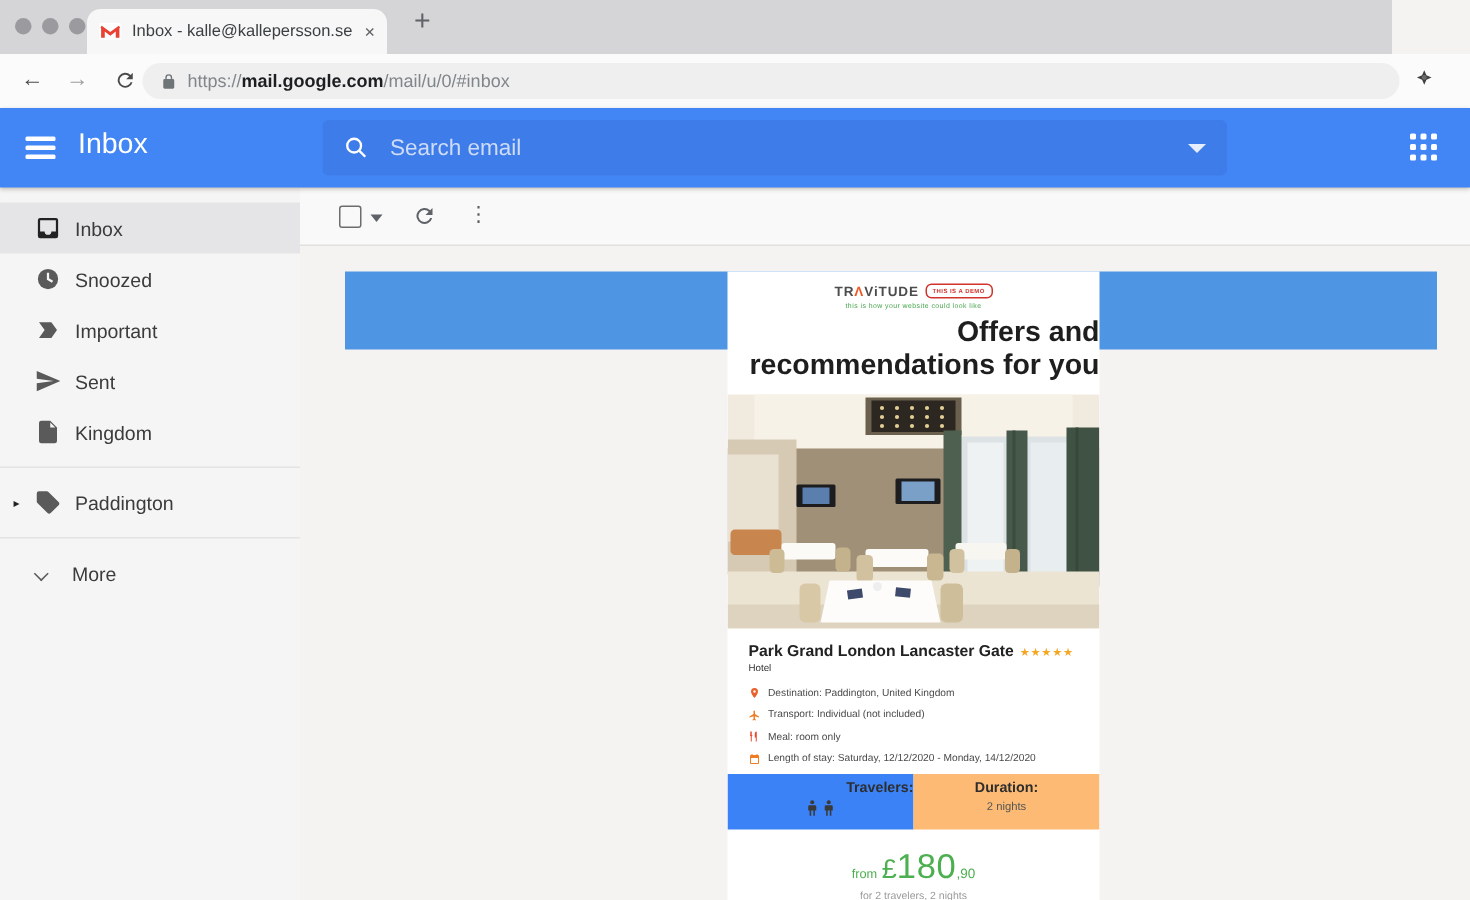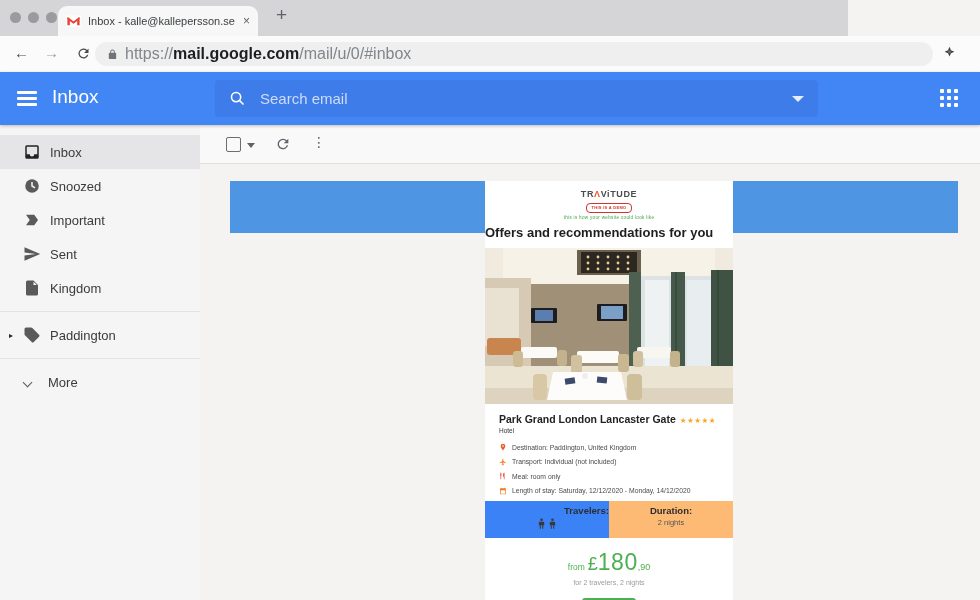--- a/index.html
+++ b/index.html
@@ -1,35 +1,35 @@
 <!DOCTYPE html>
 <html><head>
 <meta charset="utf-8">
 <style>
   html,body{margin:0;padding:0;}
   body{width:980px;height:600px;overflow:hidden;font-family:"Liberation Sans","DejaVu Sans",sans-serif;background:#f4f3f1;position:relative;}
   svg{display:block;}
 
   
-  .tabbar{position:absolute;left:0;top:0;width:848px;height:36px;background:#d5d5d7;}
+  .tabbar{position:absolute;left:0;top:0;width:928px;height:36px;background:#d5d5d7;}
   .tl-dots{position:absolute;left:10px;top:12px;display:flex;gap:7px;}
   .tl-dot{width:11px;height:11px;border-radius:50%;background:#9b9b9f;}
   .tab{position:absolute;left:58px;top:6px;width:200px;height:30px;background:#f7f7f7;border-radius:9px 9px 0 0;display:flex;align-items:center;padding:0 8px;box-sizing:border-box;gap:7px;}
   .favicon{width:15px;height:12px;flex:0 0 auto;}
   .tab-title{font-size:11px;color:#3c4043;white-space:nowrap;overflow:hidden;text-overflow:ellipsis;flex:1;}
   .tab-close{font-size:12px;color:#5f6368;cursor:default;flex:0 0 auto;}
   .newtab{position:absolute;left:276px;top:4px;font-size:19px;color:#5f6368;}
 
   .urlbar{position:absolute;left:0;top:36px;width:980px;height:36px;background:#fbfbfb;}
   .nav{position:absolute;top:8px;font-size:15px;color:#555;}
   .nav.back{left:14px;color:#4a4a4a;}
   .nav.fwd{left:44px;color:#9d9d9d;}
   .nav.reload{left:76px;top:10px;}
   .urlfield{position:absolute;left:95px;top:6px;width:838px;height:24px;border-radius:12px;background:#efefef;display:flex;align-items:center;padding:0 12px;box-sizing:border-box;gap:7px;}
-  .url{font-size:16px;white-space:nowrap;}
+  .url{font-size:12px;white-space:nowrap;}
   .u-proto,.u-path{color:#80868b;}
   .u-host{color:#1c1e21;font-weight:bold;}
   .ext{position:absolute;right:24px;top:10px;}
 
   
   .gheader{position:absolute;left:0;top:72px;width:980px;height:53px;background:#4286f5;box-shadow:0 1px 3px rgba(90,70,50,.35);z-index:5;}
   .hamburger{position:absolute;left:17px;top:19px;width:20px;}
   .hamburger i{display:block;height:2.5px;background:#fff;margin-bottom:3.5px;border-radius:1px;}
   .gtitle{position:absolute;left:52px;top:14px;font-size:19px;color:#fff;}
   .gsearch{position:absolute;left:215px;top:8px;width:603px;height:37px;background:#3e7ce9;border-radius:4px;display:flex;align-items:center;padding:0 14px;box-sizing:border-box;gap:14px;}
@@ -53,26 +53,26 @@
   .toolbar{position:absolute;left:200px;top:125px;width:780px;height:38px;background:#f9f9f9;border-bottom:1px solid #e2e0dd;}
   .cb{position:absolute;left:26px;top:12px;width:13px;height:13px;border:1.5px solid #6d6d6d;border-radius:2px;background:transparent;}
   .cbcaret{position:absolute;left:47px;top:18px;width:0;height:0;border-left:4.5px solid transparent;border-right:4.5px solid transparent;border-top:5px solid #5f6368;}
   .tb-reload{position:absolute;left:75px;top:11px;}
   .tb-dots{position:absolute;left:112px;top:9px;font-size:14px;color:#5f6368;letter-spacing:0;}
 
   
   .blueband{position:absolute;left:230px;top:181px;width:728px;height:52px;background:#4e95e4;}
   .card{position:absolute;left:485px;top:181px;width:248px;height:419px;background:#ffffff;z-index:3;overflow:hidden;}
 
-  .brandrow{margin-top:8px;display:flex;justify-content:center;align-items:center;gap:4px;flex-direction:column;}
+  .brandrow{margin-top:8px;display:flex;justify-content:center;align-items:center;gap:4px;}
   .logo{font-size:9px;font-weight:bold;letter-spacing:.6px;color:#4c4c4c;}
   .logo .la{color:#ee5a24;}
   .badge{border:1px solid #d0342c;color:#d0342c;background:#fff;font-size:4px;line-height:6px;padding:1px 4px;border-radius:4px;font-weight:bold;letter-spacing:.3px;text-transform:uppercase;}
   .tagline{text-align:center;color:#45a54a;font-size:4.6px;margin-top:2px;letter-spacing:.3px;}
-  .heading{text-align:left;font-size:13px;font-weight:bold;color:#1e1e1e;margin-top:5px;}
+  .heading{text-align:right;font-size:19px;font-weight:bold;color:#1e1e1e;margin-top:5px;}
   .photo{margin-top:8px;width:248px;height:156px;}
 
   .hname{margin:9px 14px 0;font-size:10.5px;font-weight:bold;color:#222;}
   .stars{color:#f5a623;font-size:7.5px;margin-left:4px;letter-spacing:.5px;}
   .htype{margin:2px 14px 0;font-size:6.5px;color:#333;}
   .details{margin:9px 14px 0;}
   .drow{display:flex;align-items:center;gap:5px;margin-bottom:6.5px;font-size:6.8px;color:#4a4a4a;}
   .dic{width:8px;height:8px;flex:0 0 auto;}
 
   .band{display:flex;margin-top:4px;height:37px;}

